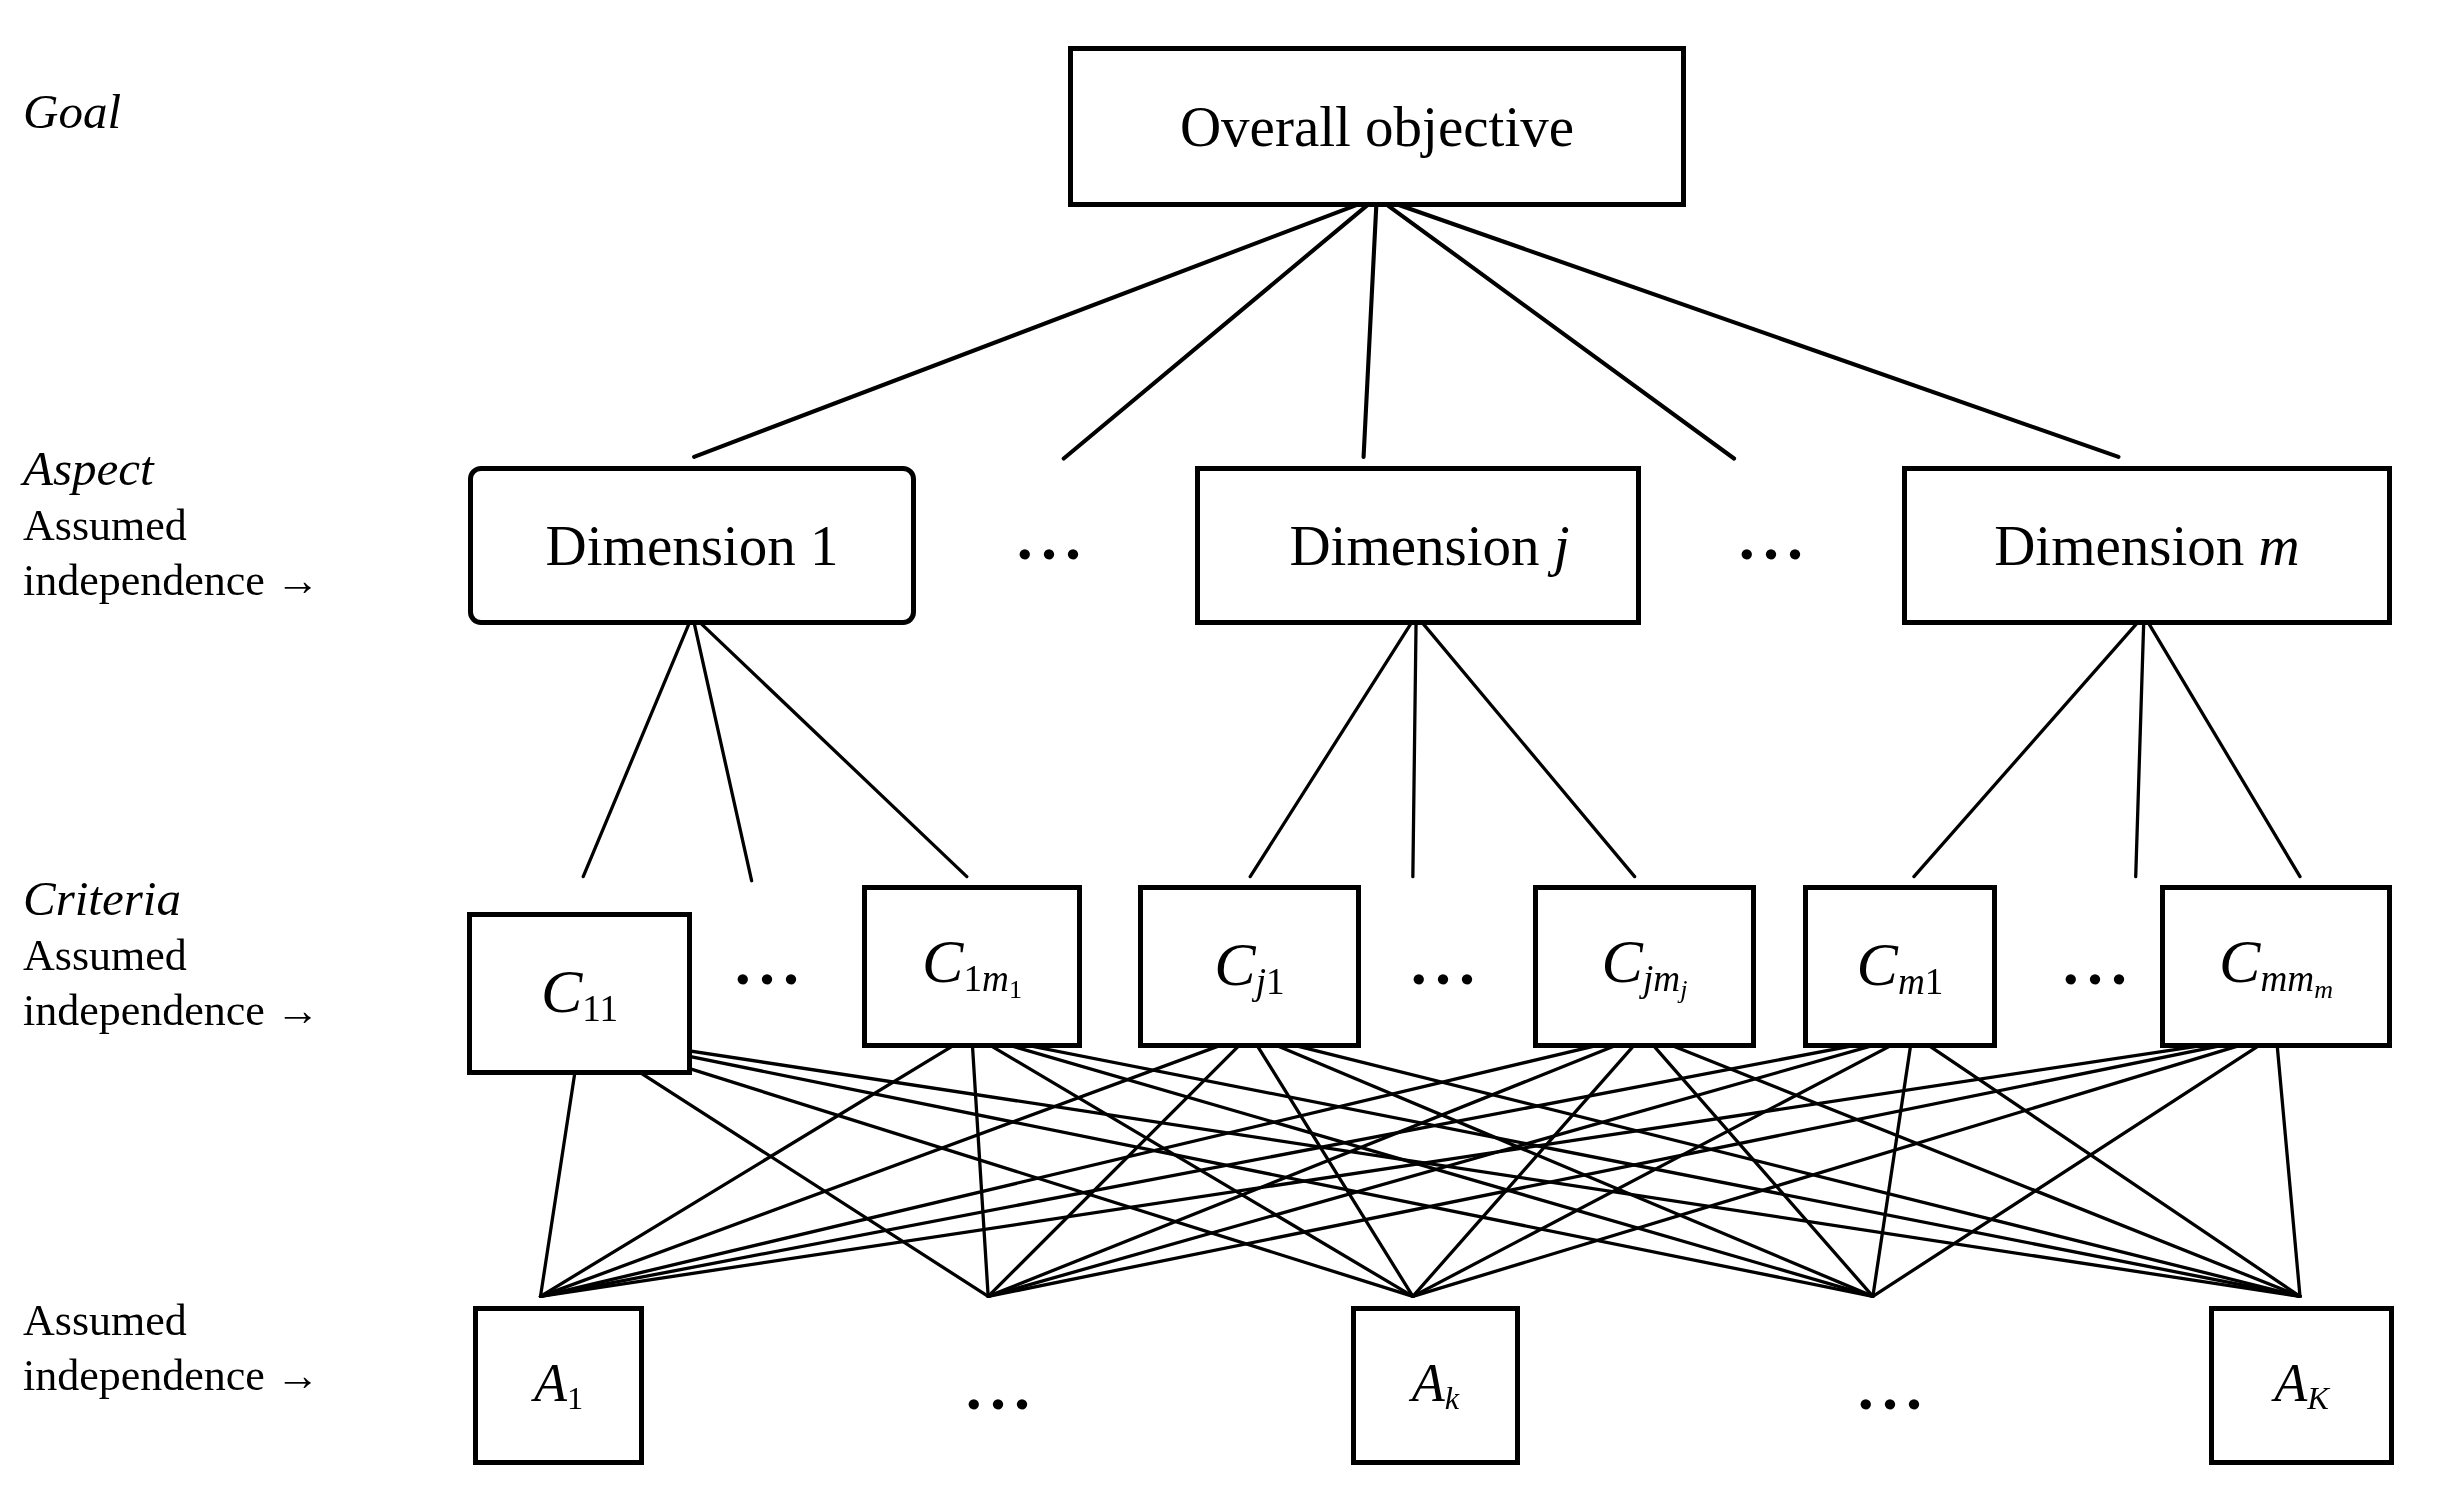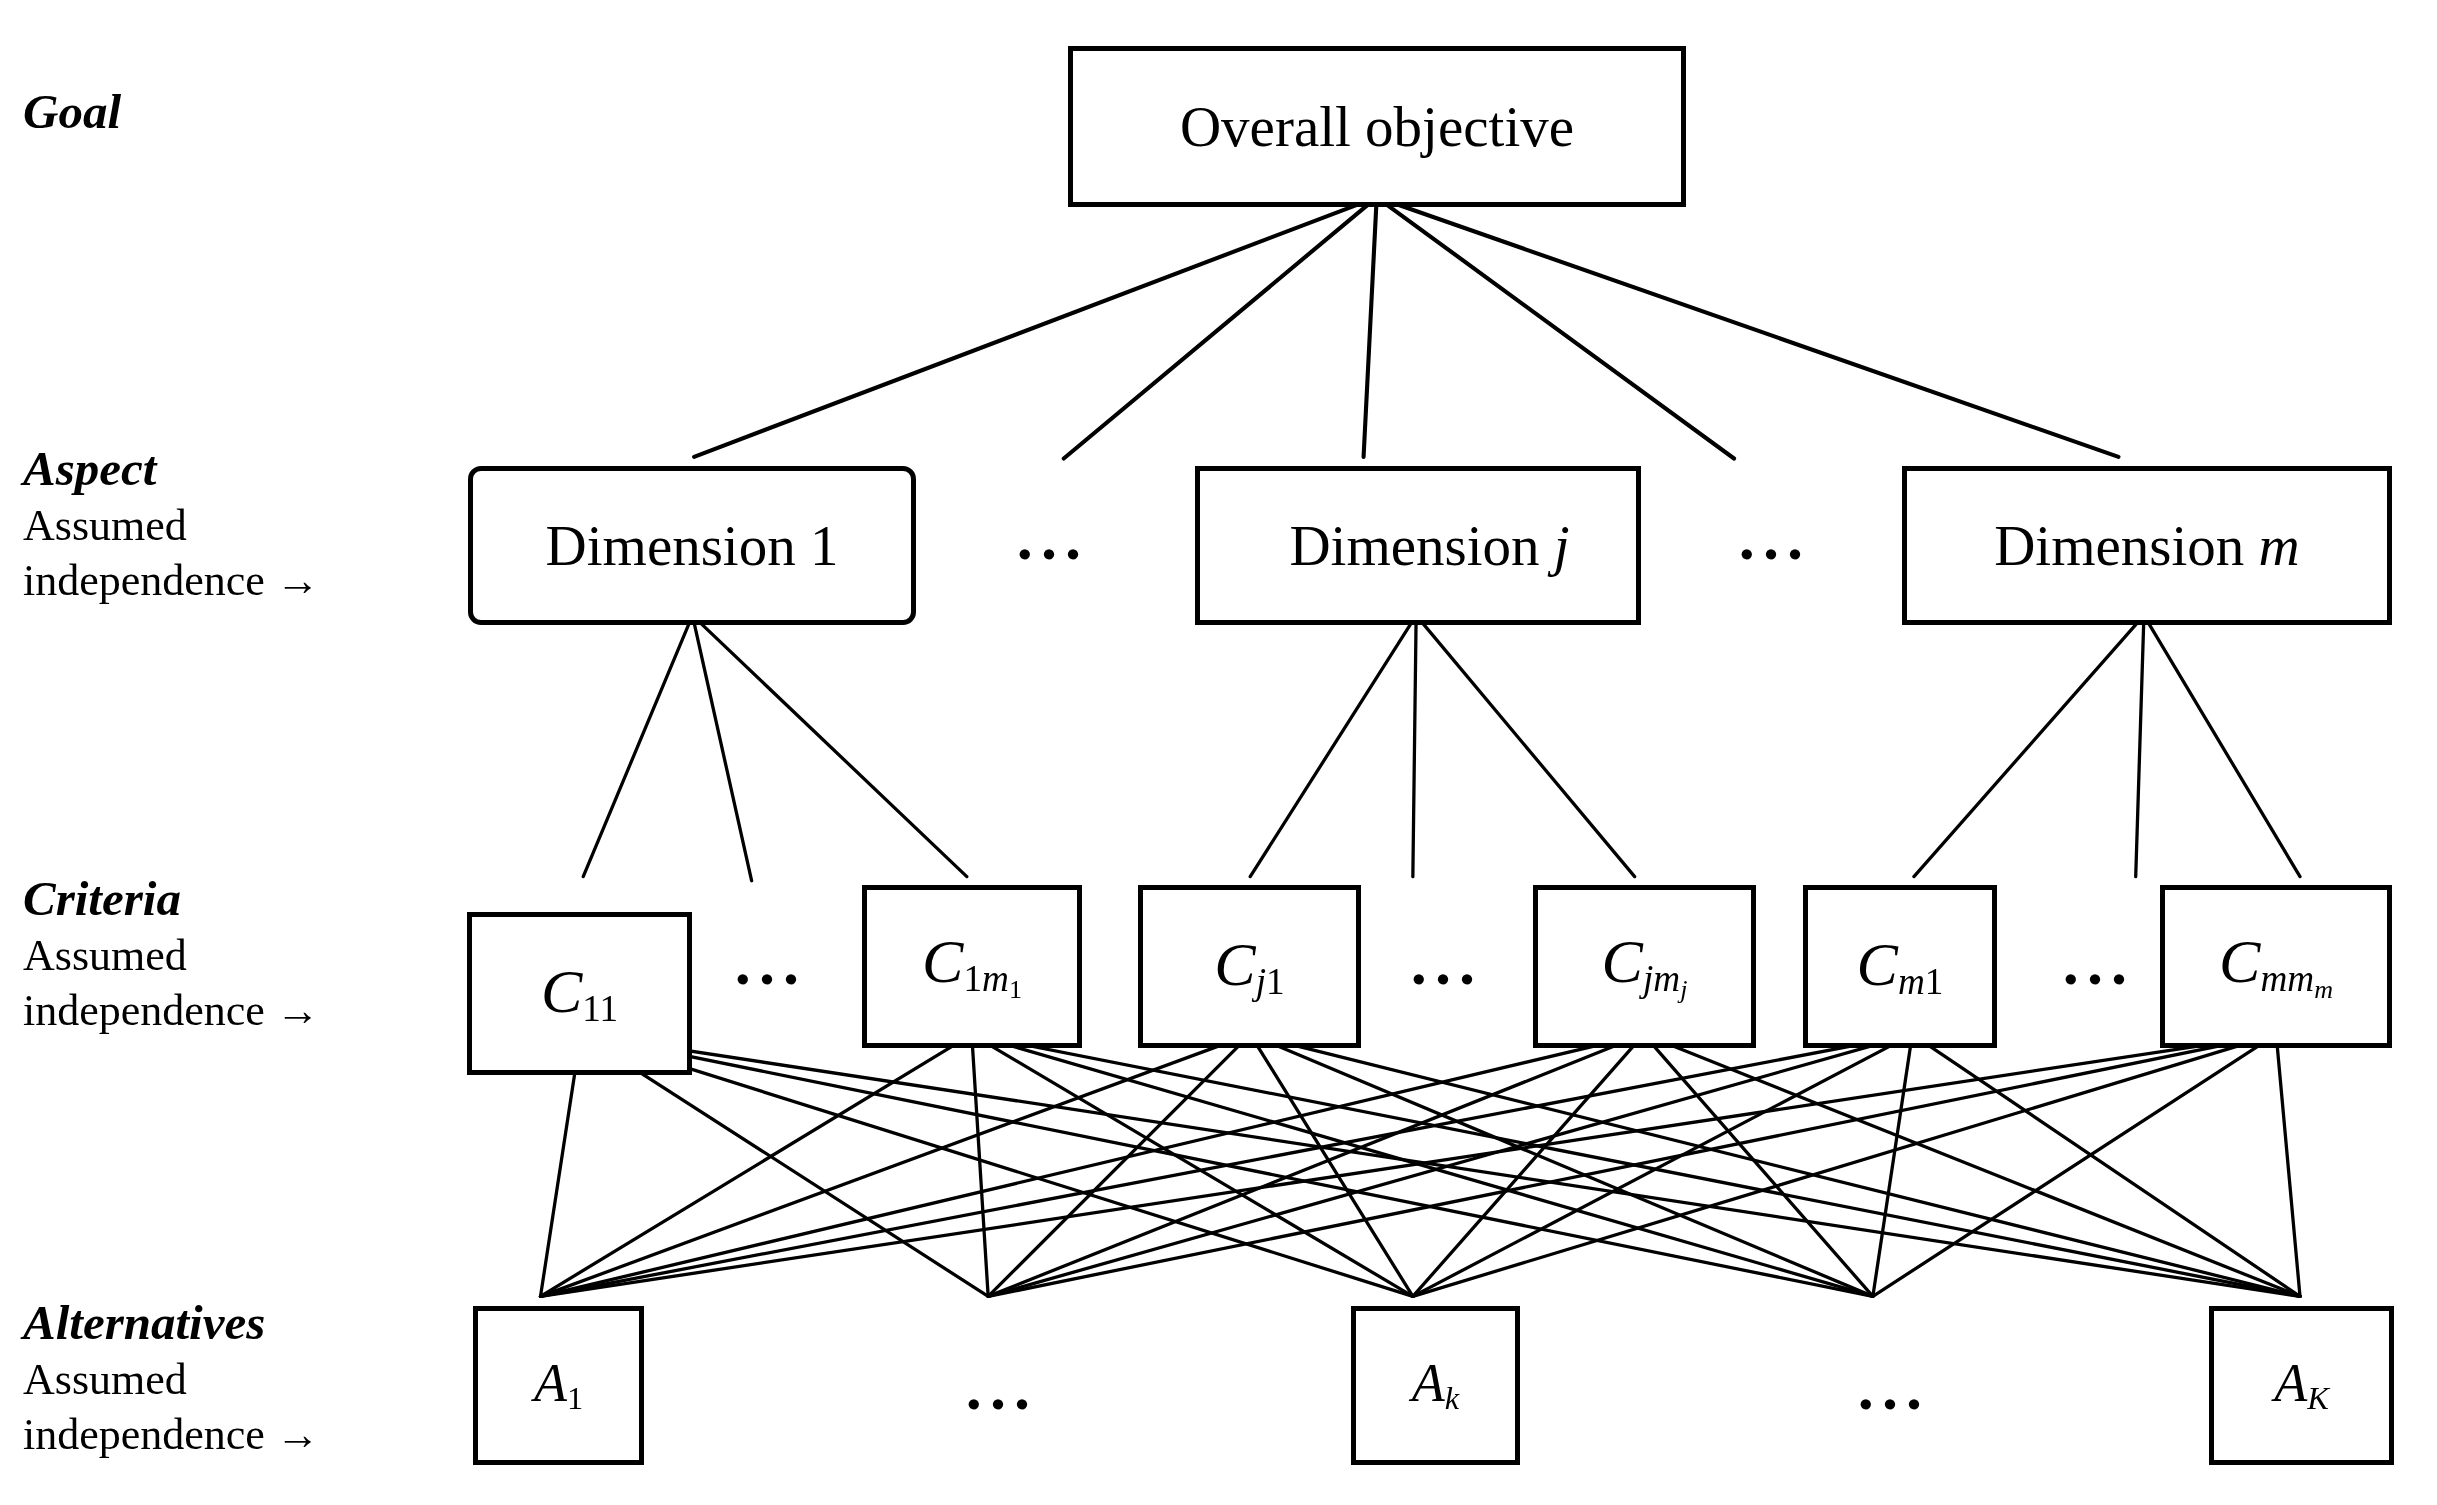--- a/index.html
+++ b/index.html
@@ -51,21 +51,21 @@
     line-height: 1;
     white-space: nowrap;
   }
   .rowlabel {
     position: absolute;
     left: 23px;
     white-space: nowrap;
   }
   .rowhead {
     font-size: 49px;
-    font-weight: bold;
+    font-weight: normal;
     font-style: italic;
     line-height: 59px;
   }
   .rowline {
     font-size: 44px;
     line-height: 55px;
   }
 </style>
 </head>
 <body>
@@ -180,19 +180,18 @@
     <div class="rowline">independence →</div>
   </div>
 
   <div class="rowlabel" id="label-criteria" style="top:869px">
     <div class="rowhead">Criteria</div>
     <div class="rowline">Assumed</div>
     <div class="rowline">independence →</div>
   </div>
 
   <div class="rowlabel" id="label-alternatives" style="top:1293px">
-    <div class="rowhead">Alternatives</div>
     <div class="rowline">Assumed</div>
     <div class="rowline">independence →</div>
   </div>
 
 </div>
 
 
 </body></html>

